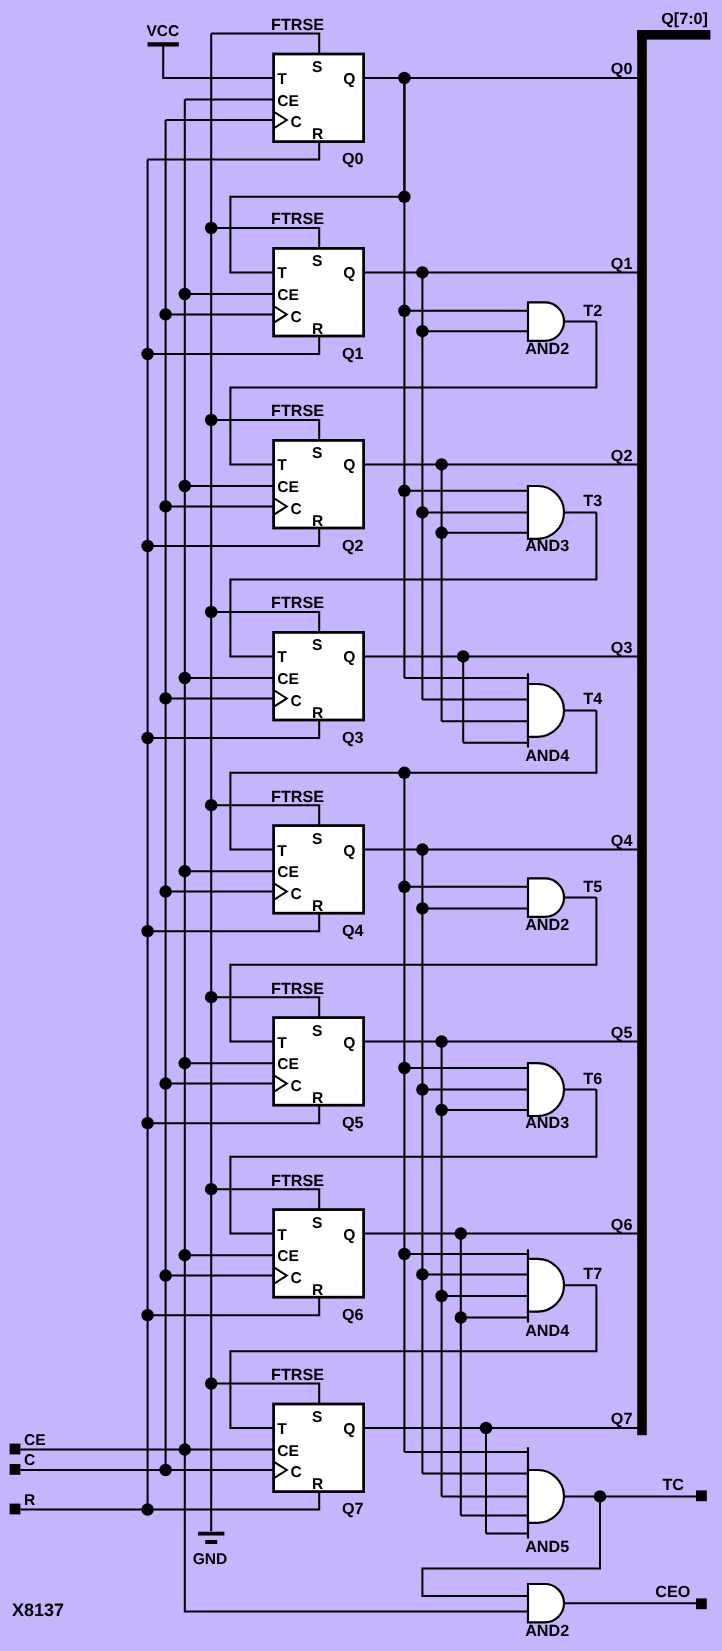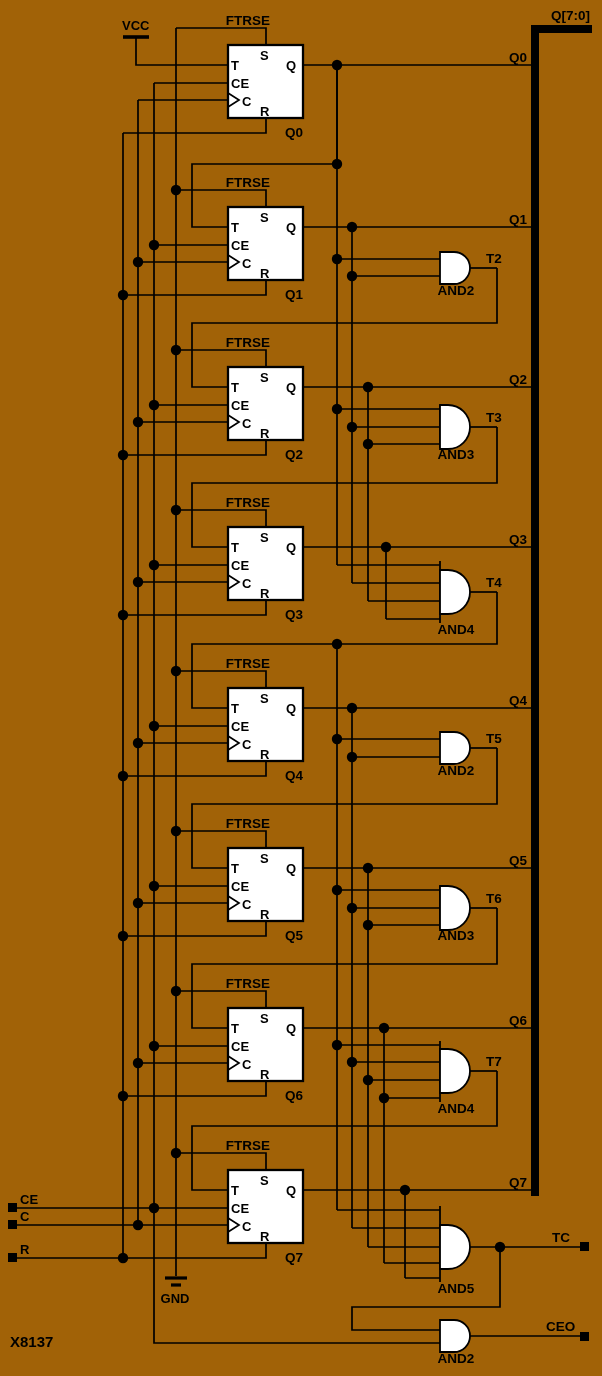--- a/index.html
+++ b/index.html
@@ -1,16 +1,16 @@
 <!DOCTYPE html>
 <html><head>
 <meta charset="utf-8">
 <style>
   html,body{margin:0;padding:0;background:#fff;}
-  .stage{position:relative;width:602px;height:1376px;background:#a16207;overflow:hidden;}
+  .stage{position:relative;width:602px;height:1376px;background:#c4b5fd;overflow:hidden;}
   svg{display:block;}
   .wire{stroke:#000;stroke-width:1.7;fill:none;}
   .boxr{stroke:#000;stroke-width:2.3;fill:#fff;}
   .gate{stroke:#000;stroke-width:1.8;fill:#fff;}
   .gedge{stroke:#000;stroke-width:1.8;fill:none;}
   .busbar{fill:#000;}
   .pinsq{fill:#000;}
   .dot{fill:#000;}
   text{font-family:"Liberation Sans","DejaVu Sans",sans-serif;font-weight:bold;fill:#000;}
   .t13{font-size:13px;}

